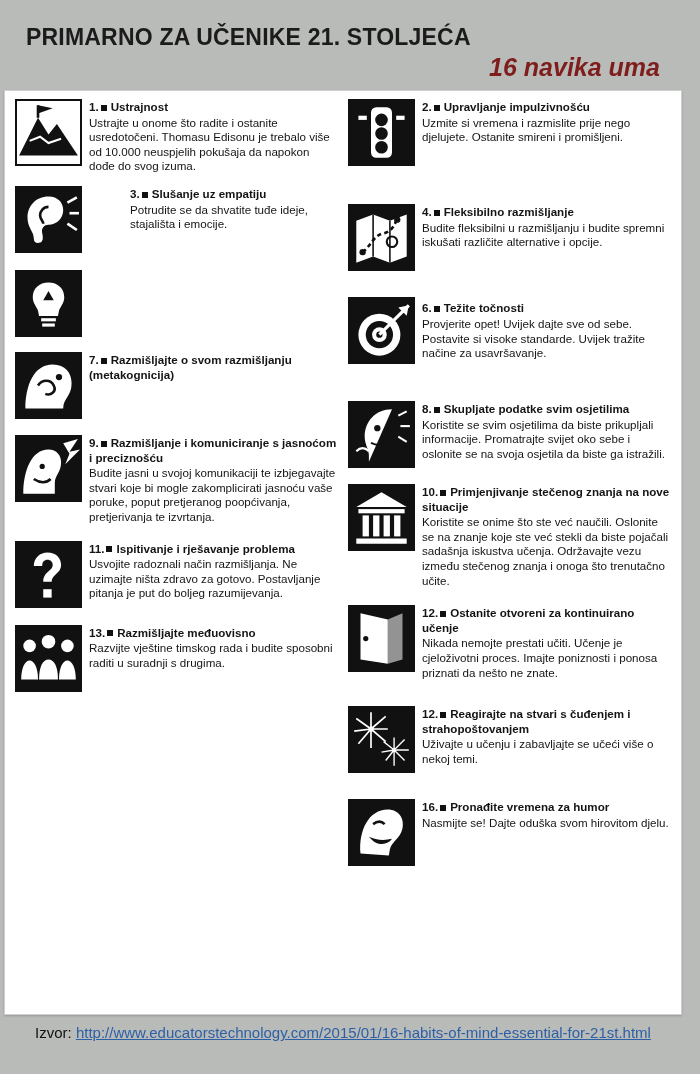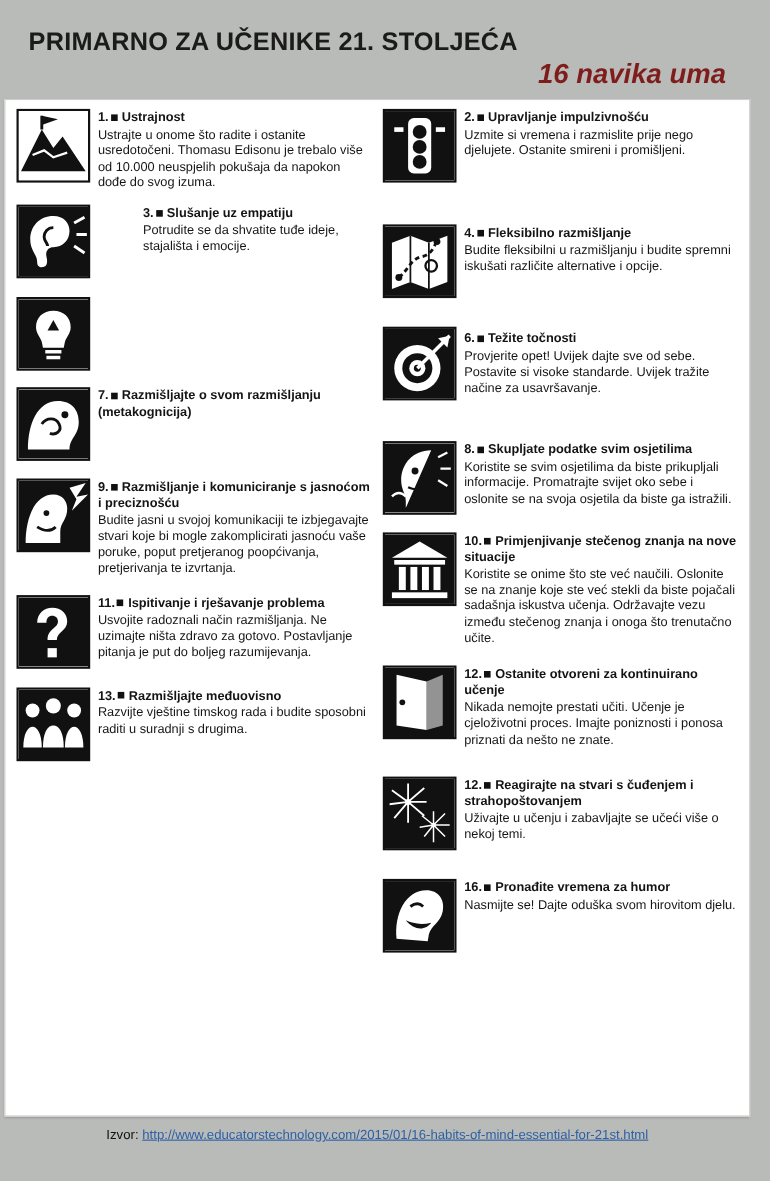--- a/index.html
+++ b/index.html
@@ -76,21 +76,21 @@
   .sq{
     display:inline-block;
     width:6px;height:6px;
     background:#111;
     margin:0 4px 0 2px;
     vertical-align:middle;
   }
   .body{display:block;margin-top:1px;}
   .src{
     text-align:center;
-    font-size:12px;
+    font-size:15px;
     color:#111;
     margin-top:9px;
   }
   .src a{color:#2d5fa6;text-decoration:underline;word-break:break-all;}
   
   .c-left .habit:nth-child(1){margin-bottom:12px;}
   .c-left .habit:nth-child(2){margin-bottom:17px;gap:48px;}
   .c-left .habit:nth-child(3){margin-bottom:15px;}
   .c-left .habit:nth-child(4){margin-bottom:16px;}
   .c-left .habit:nth-child(5){margin-bottom:16px;}

